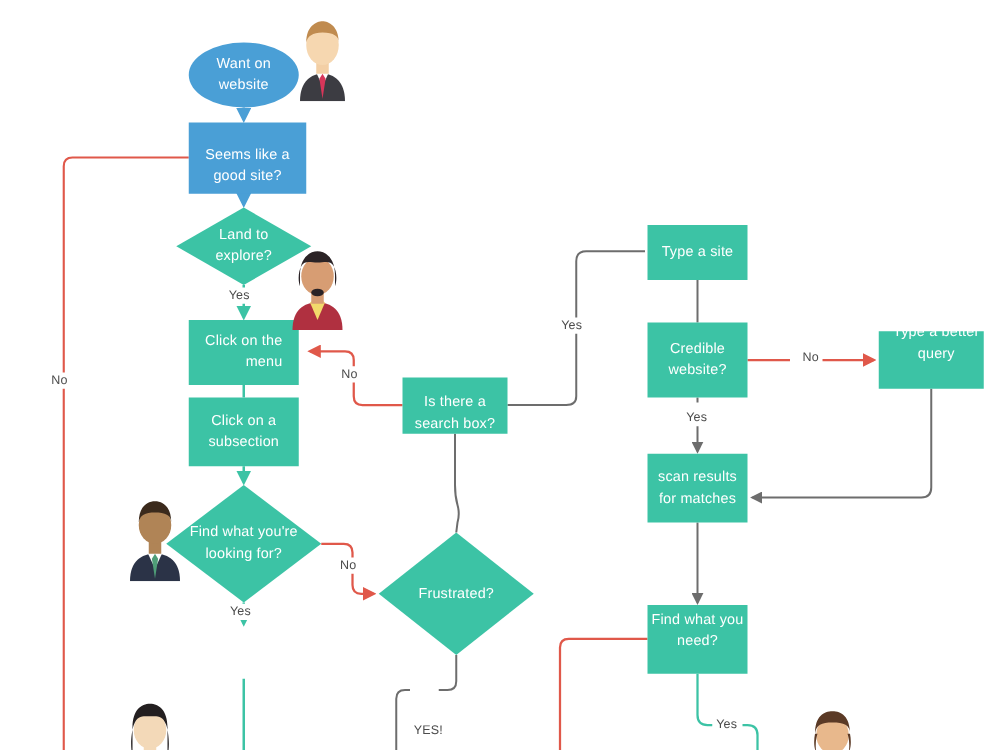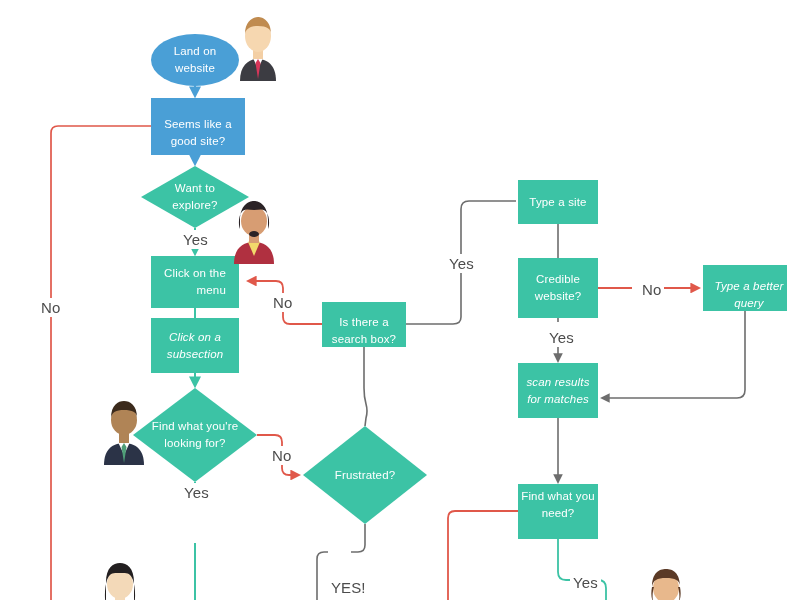--- a/index.html
+++ b/index.html
@@ -18,21 +18,21 @@
     text-align:center;
     color:#ffffff;
     font-size:11.5px;
     line-height:1.45;
     pointer-events:none;
     white-space:pre-line;
     letter-spacing:0.15px;
   }
   .edge-label{
     position:absolute;
-    font-size:15px;
+    font-size:10px;
     color:#4c4c4c;
     background:#ffffff;
     padding:1px 3px;
     white-space:nowrap;
     letter-spacing:0.1px;
   }
   .avatar{position:absolute;}
 </style>
 </head>
 <body>
@@ -106,41 +106,41 @@
     <polygon points="195,388 257,435 195,482 133,435" fill="#3cc3a5"></polygon>
     <rect x="322" y="302" width="84" height="45" fill="#3cc3a5"></rect>
     <polygon points="365,426 427,475 365,524 303,475" fill="#3cc3a5"></polygon>
     <rect x="518" y="180" width="80" height="44" fill="#3cc3a5"></rect>
     <rect x="518" y="258" width="80" height="60" fill="#3cc3a5"></rect>
     <rect x="703" y="265" width="84" height="46" fill="#3cc3a5"></rect>
     <rect x="518" y="363" width="80" height="55" fill="#3cc3a5"></rect>
     <rect x="518" y="484" width="80" height="55" fill="#3cc3a5"></rect>
   </svg>
 
-  <div class="node-text" style="left:151px;top:34px;width:88px;height:52px;">Land on
+  <div class="node-text" style="left:151px;top:34px;width:88px;height:52px;">Want on
 website</div>
   <div class="node-text" style="left:151px;top:104px;width:94px;height:57px;">Seems like a
 good site?</div>
-  <div class="node-text" style="left:141px;top:166px;width:108px;height:62px;">Want to
+  <div class="node-text" style="left:141px;top:166px;width:108px;height:62px;">Land to
 explore?</div>
   <div class="node-text" style="left:151px;top:256px;width:88px;height:52px;text-align:right;">Click on the
 menu</div>
-  <div class="node-text" style="left:151px;top:318px;width:88px;height:55px;font-style:italic;">Click on a
+  <div class="node-text" style="left:151px;top:318px;width:88px;height:55px;">Click on a
 subsection</div>
   <div class="node-text" style="left:133px;top:388px;width:124px;height:94px;">Find what you're
 looking for?</div>
   <div class="node-text" style="left:322px;top:302px;width:84px;height:58px;">Is there a
 search box?</div>
   <div class="node-text" style="left:303px;top:426px;width:124px;height:98px;">Frustrated?</div>
   <div class="node-text" style="left:518px;top:180px;width:80px;height:44px;">Type a site</div>
   <div class="node-text" style="left:518px;top:258px;width:80px;height:60px;">Credible
 website?</div>
-  <div class="node-text" style="left:703px;top:272px;width:92px;height:46px;font-style:italic;">Type a better
+  <div class="node-text" style="left:703px;top:252px;width:92px;height:46px;">Type a better
 query</div>
-  <div class="node-text" style="left:518px;top:363px;width:80px;height:55px;font-style:italic;">scan results
+  <div class="node-text" style="left:518px;top:363px;width:80px;height:55px;">scan results
 for matches</div>
   <div class="node-text" style="left:518px;top:484px;width:80px;height:41px;border-radius:26px;">Find what you
 need?</div>
 
   <div class="edge-label" style="left:38px;top:298px;">No</div>
   <div class="edge-label" style="left:180px;top:230px;">Yes</div>
   <div class="edge-label" style="left:270px;top:293px;">No</div>
   <div class="edge-label" style="left:446px;top:254px;">Yes</div>
   <div class="edge-label" style="left:269px;top:446px;">No</div>
   <div class="edge-label" style="left:181px;top:483px;">Yes</div>

